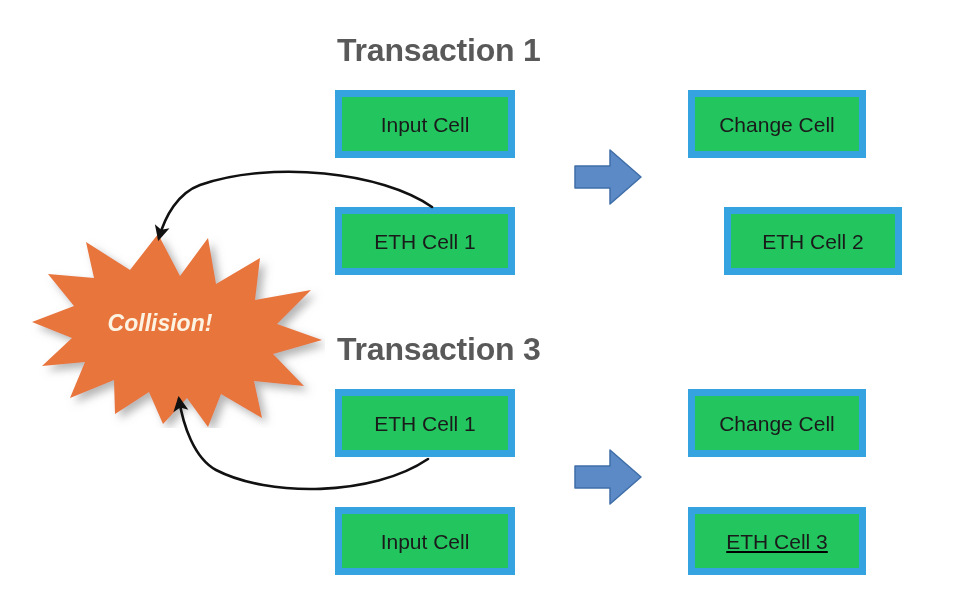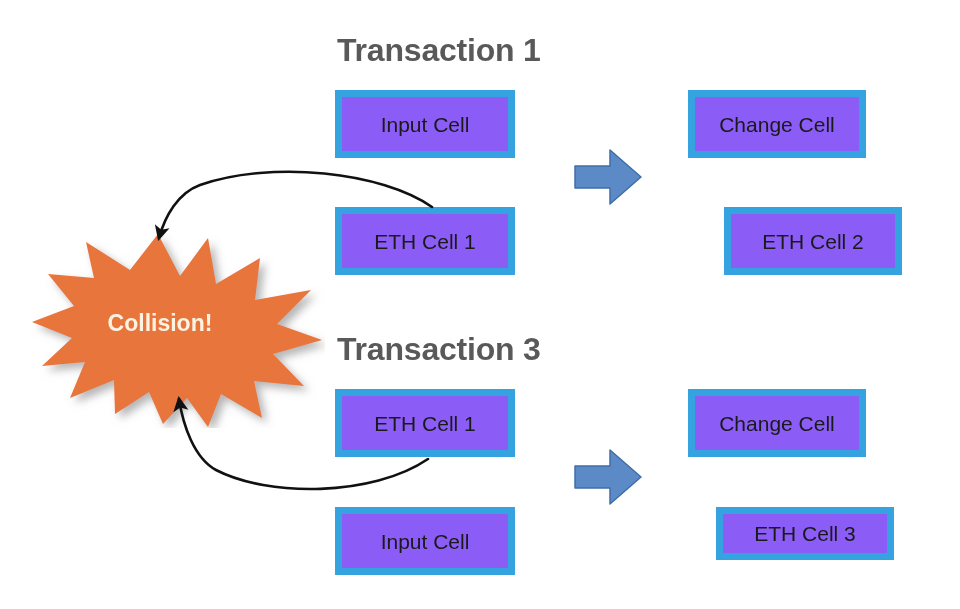--- a/index.html
+++ b/index.html
@@ -22,21 +22,21 @@
     font-family: "Liberation Sans", sans-serif;
     font-weight: bold;
     font-size: 32px;
     color: #595959;
     letter-spacing: -0.2px;
     white-space: nowrap;
   }
   .cell-box {
     position: absolute;
     box-sizing: border-box;
-    background: #8b5cf6;
+    background: #22c55e;
     border: 7px solid #34a3e0;
     display: flex;
     align-items: center;
     justify-content: center;
   }
   .cell-label {
     font-family: "Liberation Sans", sans-serif;
     font-size: 21px;
     color: #1a1a1a;
     white-space: nowrap;
@@ -108,37 +108,37 @@
   <div class="flow-arrow" style="left:572px; top:446px; width:72px; height:62px;">
     <svg width="72" height="62" viewBox="0 0 72 62">
       <polygon points="3,20 38,20 38,4 69,31 38,58 38,42 3,42" fill="#5b8ac6" stroke="#3f6ea8" stroke-width="1.5" stroke-linejoin="round"></polygon>
     </svg>
   </div>
 
   <div class="cell-box" style="left:688px; top:389px; width:178px; height:68px;">
     <span class="cell-label">Change Cell</span>
   </div>
 
-  <div class="cell-box" style="left:716px; top:507px; width:178px; height:53px;">
+  <div class="cell-box" style="left:688px; top:507px; width:178px; height:68px;text-decoration:underline;">
     <span class="cell-label">ETH Cell 3</span>
   </div>
 
   <div class="burst" style="left:30px; top:228px; width:295px; height:200px;">
     <svg width="295" height="200" viewBox="0 0 295 200">
       <defs>
         <filter id="burstShadow" x="-20%" y="-20%" width="150%" height="150%">
           <feDropShadow dx="5" dy="5" stdDeviation="4" flood-color="#777777" flood-opacity="0.55"></feDropShadow>
         </filter>
       </defs>
       <polygon filter="url(#burstShadow)" fill="#e8743b" points="128,6 150,48 178,10 186,56 230,30 225,72 281,62 247,96
                 292,112 243,126 274,158 224,153 232,190 191,166 178,199
                 157,170 133,196 119,164 85,186 84,152 40,170 55,134
                 12,138 42,110 2,94 44,78 18,46 64,50 56,14 100,42"></polygon>
     </svg>
-    <div class="burst-text" style="left:0px; top:82px; width:260px;">Collision!</div>
+    <div class="burst-text" style="left:0px; top:82px; width:260px;font-style:italic;">Collision!</div>
   </div>
 
   <svg class="curve-layer" width="960" height="609" viewBox="0 0 960 609">
     <defs>
       <marker id="arrowHead" viewBox="0 0 12 12" refX="9" refY="6" markerWidth="7" markerHeight="7" orient="auto-start-reverse">
         <path d="M 1 1 L 11 6 L 1 11 L 3.4 6 Z" fill="#111111"></path>
       </marker>
     </defs>
 
     <g>

